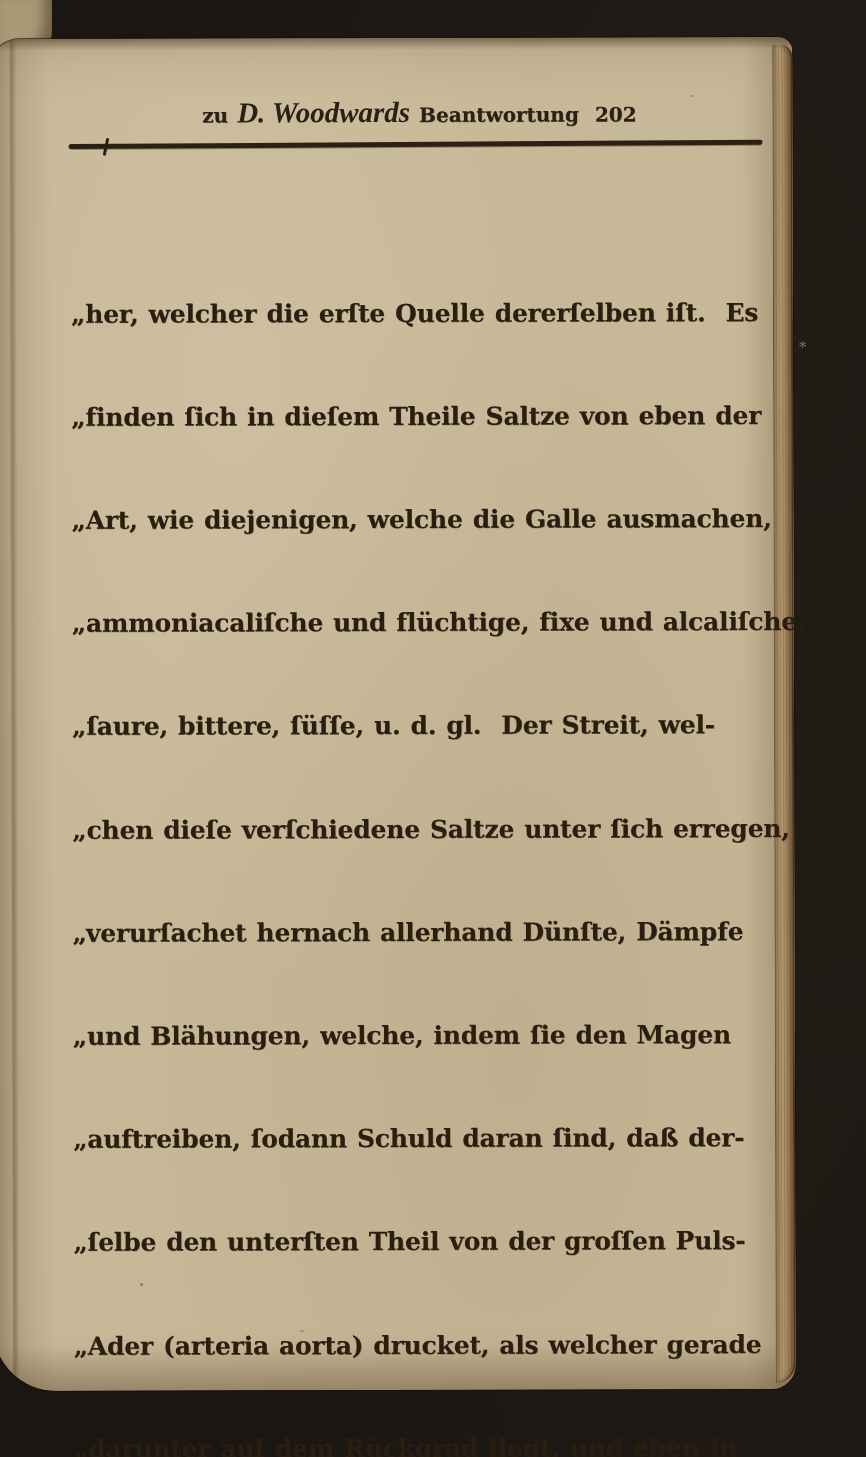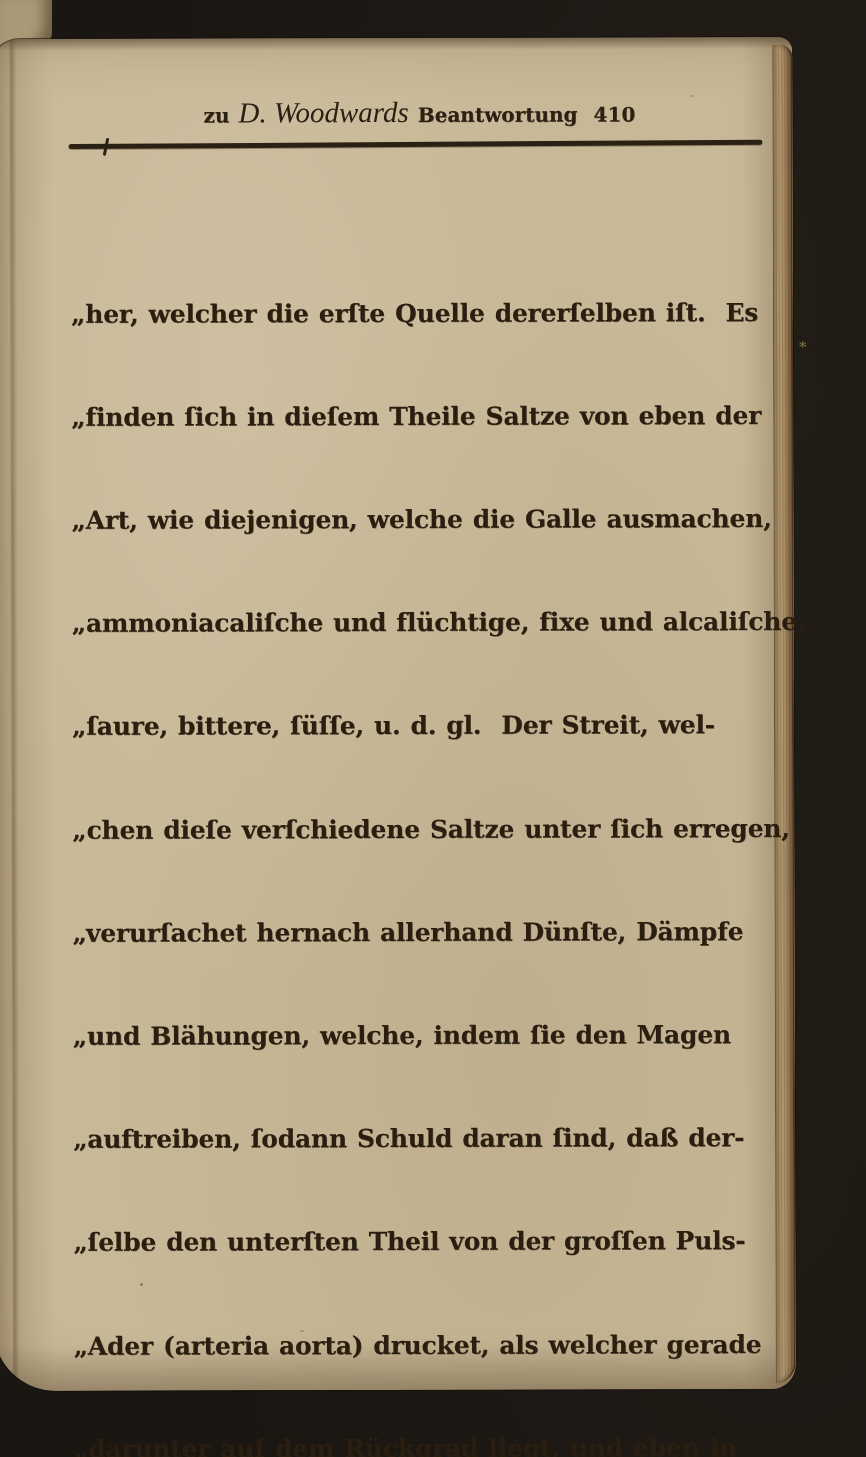--- a/index.html
+++ b/index.html
@@ -60,21 +60,21 @@
     text-align: center; white-space: nowrap;
     color: #2a2013;
   }
   .hdr-zu, .hdr-work, .hdr-num {
     font-family: "DejaVu Serif", serif;
     font-weight: bold; font-size: 20px;
     text-shadow: 0.4px 0.5px 0.6px rgba(46,32,16,0.5);
   }
   .hdr-author {
     font-family: "Liberation Serif", serif;
-    font-style: italic; font-weight: 400; font-size: 29px;
+    font-style: italic; font-weight: 700; font-size: 29px;
     margin: 0 9px;
     text-align: center;
   }
   .hdr-num { margin-left: 16px; }
 
   .header-rule {
     position: absolute; left: 78px; top: 104px;
     width: 694px; height: 5px;
     background: #2a2013; border-radius: 3px;
     transform: rotate(-0.2deg);
@@ -115,21 +115,21 @@
 </style>
 </head>
 <body>
 
 <div class="behind-corner"></div>
 
 <div class="page">
 
   <div class="edge-stack"></div>
 
-  <div class="header"><span class="hdr-zu">zu</span><span class="hdr-author">D. Woodwards</span><span class="hdr-work">Beantwortung</span><span class="hdr-num">410</span></div>
+  <div class="header"><span class="hdr-zu">zu</span><span class="hdr-author">D. Woodwards</span><span class="hdr-work">Beantwortung</span><span class="hdr-num">202</span></div>
 
   <div class="header-rule">
     <div class="rule-tick"></div>
   </div>
 
   <div class="text-column">
     <div class="para">
       <div class="line">„her, welcher die erſte Quelle dererſelben iſt.  Es</div>
       <div class="line">„finden ſich in dieſem Theile Saltze von eben der</div>
       <div class="line">„Art, wie diejenigen, welche die Galle ausmachen,</div>

